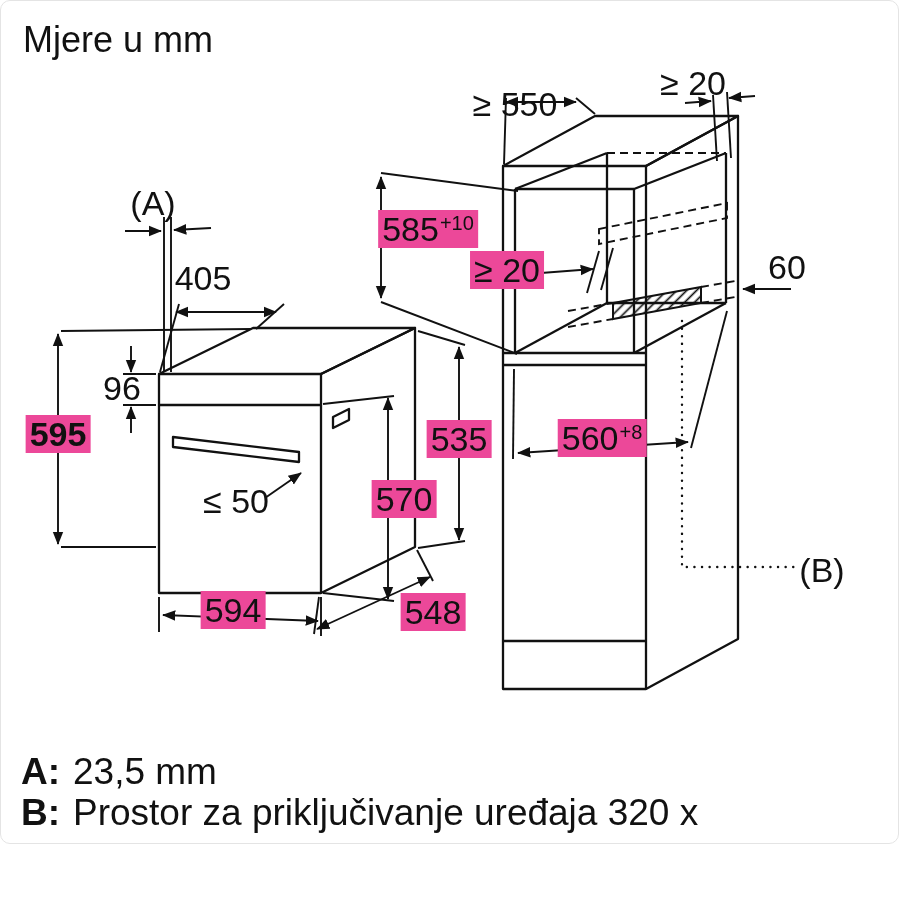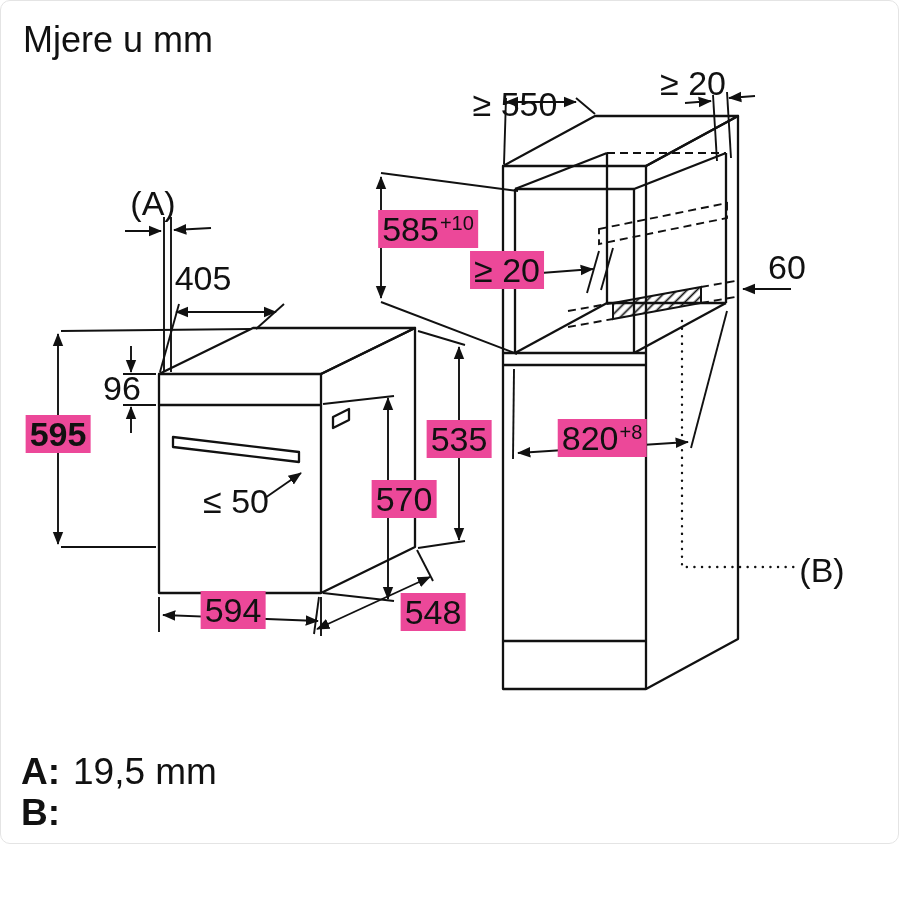--- a/index.html
+++ b/index.html
@@ -159,27 +159,27 @@
   <div class="lbl mask" style="left:403px; top:498px;">570</div>
   <div class="lbl mask" style="left:232px; top:609px;">594</div>
   <div class="lbl mask" style="left:396px; top:611px;margin-left:36px;">548</div>
   <div class="lbl mask" style="left:458px; top:438px;">535</div>
 
   <div class="lbl" style="left:514px; top:73px;margin-top:30px;">≥ 550</div>
   <div class="lbl" style="left:692px; top:82px;">≥ 20</div>
   <div class="lbl mask" style="left:427px; top:228px;"><span>585</span><span class="sup">+10</span></div>
   <div class="lbl mask" style="left:506px; top:269px;">≥ 20</div>
   <div class="lbl" style="left:775px; top:266px;margin-left:11px;">60</div>
-  <div class="lbl mask" style="left:601px; top:437px;"><span>820</span><span class="sup">+8</span></div>
+  <div class="lbl mask" style="left:601px; top:437px;"><span>560</span><span class="sup">+8</span></div>
   <div class="lbl" style="left:821px; top:569px;">(B)</div>
 
   <div class="notes">
     <div class="note-row">
       <span class="note-label">A:</span>
-      <span>19,5 mm</span>
+      <span>23,5 mm</span>
     </div>
     <div class="note-row">
       <span class="note-label">B:</span>
-      <span></span>
+      <span><span>Prostor za priključivanje uređaja 320 x</span></span>
     </div>
   </div>
 
 </div>
 
 </body></html>

